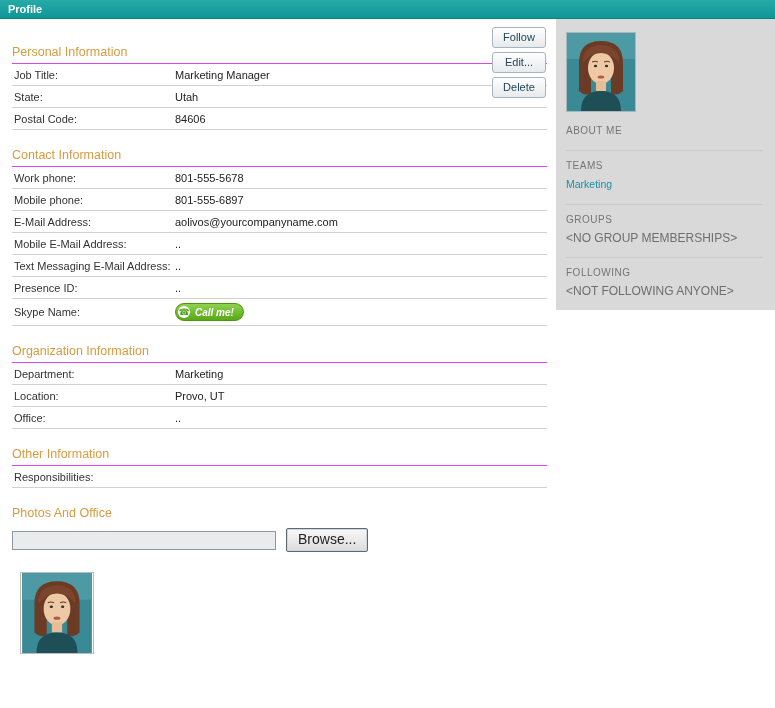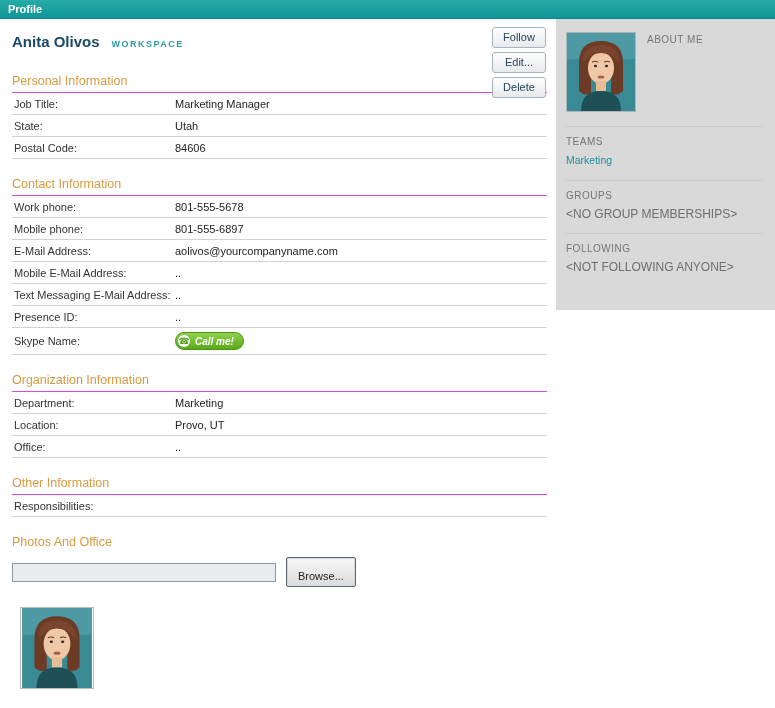--- a/index.html
+++ b/index.html
@@ -54,35 +54,35 @@
     font-size:9px;line-height:12px;text-align:center;margin-right:5px;
   }
   .skype-btn .txt{color:#ffffff;font-size:10px;font-weight:bold;font-style:italic;}
   
   .upload-row{display:flex;align-items:center;gap:10px;margin-top:8px;}
   .file-input{
     box-sizing:border-box;width:264px;height:19px;border:1px solid #8d9aa4;
     background:#e9ebed;padding:0 4px;font-size:11px;
   }
   .browse-btn{
-    box-sizing:border-box;padding:12px 11px 4px;font-size:11px;color:#222;
+    box-sizing:border-box;padding:2px 11px 4px;font-size:14px;color:#222;
     font-family:"Liberation Sans", sans-serif;
     background:linear-gradient(#f8f8f8,#dcdcdc);border:1px solid #5f6a72;border-radius:2px;
     box-shadow:0 0 0 1px #cfd6da inset;cursor:pointer;
   }
   .thumb{
     margin:20px 0 0 8px;width:72px;height:80px;border:1px solid #bcbcbc;
     display:block;cursor:pointer;
   }
   .thumb svg{display:block;}
   
   .sidebar-panel{
     box-sizing:border-box;background:#d9d9d9;height:291px;padding:13px 12px 0 10px;
   }
-  .sb-about{display:flex;gap:11px;padding-bottom:14px;}
+  .sb-about{display:flex;gap:11px;padding-bottom:14px;flex-direction:column;}
   .sb-photo{width:68px;height:78px;border:1px solid #a9b6ba;background:#3a8a96;cursor:pointer;}
   .sb-photo svg{display:block;}
   .sb-caps{font-size:10px;color:#757575;letter-spacing:0.5px;}
   .sb-about .sb-caps{margin-top:2px;}
   .sb-group{border-top:1px solid #cbcbcb;padding:9px 0 12px;}
   .sb-link{display:inline-block;margin-top:7px;font-size:10.5px;color:#1d8da2;text-decoration:none;cursor:pointer;}
   .sb-empty{margin-top:6px;font-size:12px;color:#6e6e6e;}
   .hidden-defs{position:absolute;width:0;height:0;overflow:hidden;}
 </style>
 </head>
@@ -108,24 +108,20 @@
 </svg>
 
 <div class="topbar">
   <span class="topbar-title">Profile</span>
 </div>
 
 <div class="layout">
 
   <div class="main">
 
-    <div class="profile-header">
-      <span class="profile-name">Anita Olivos</span>
-      <span class="workspace-label">Workspace</span>
-    </div>
 
     <div class="actions">
       <button class="btn">Follow</button>
       <button class="btn">Edit...</button>
       <button class="btn">Delete</button>
     </div>
 
     <div class="section-title">Personal Information</div>
     <div class="rows">
       <div class="row">

